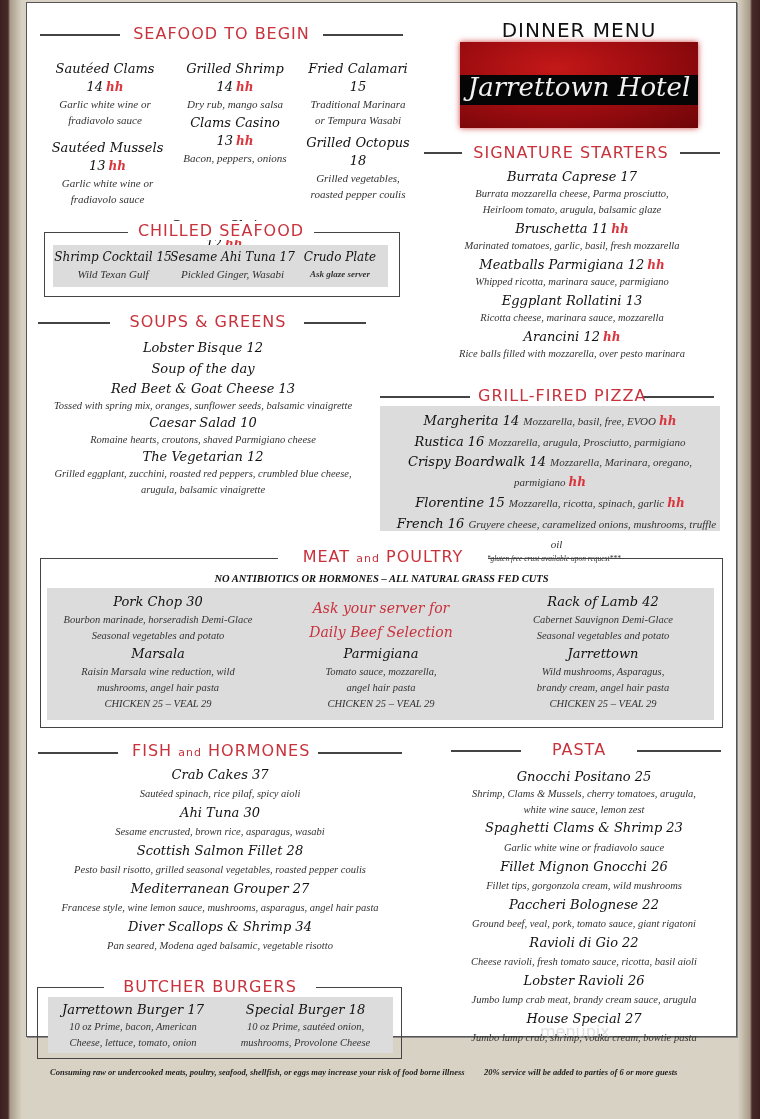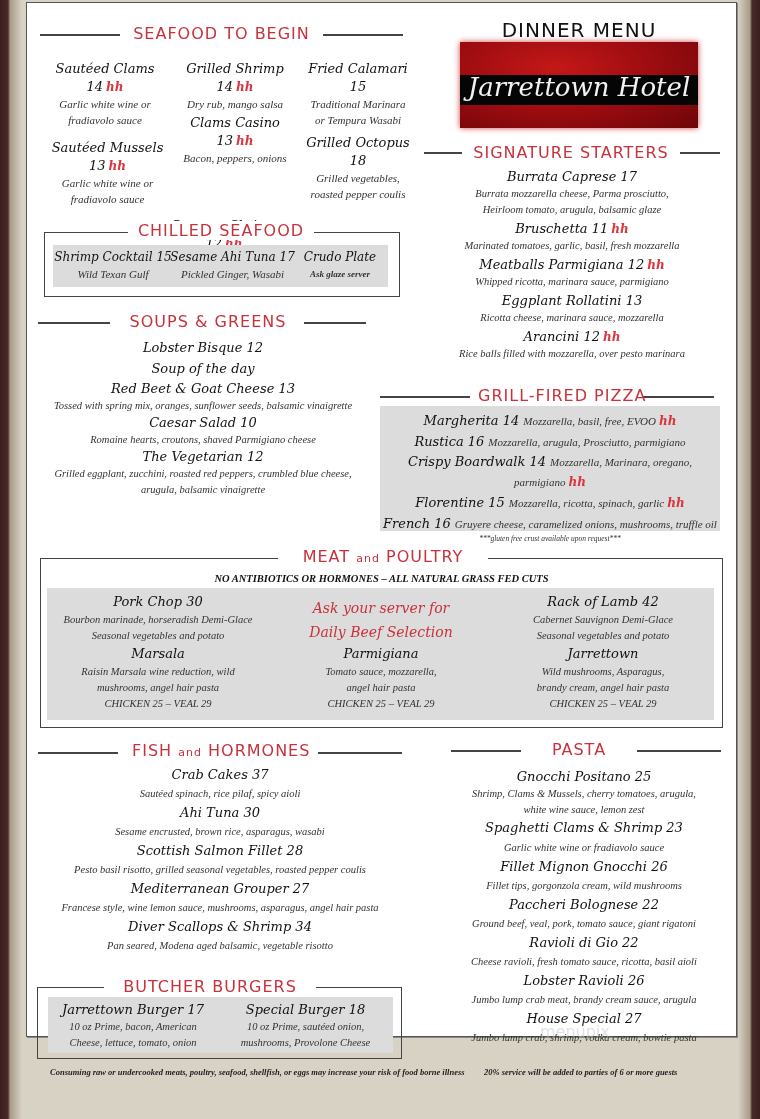--- a/index.html
+++ b/index.html
@@ -147,21 +147,21 @@
 
 <div class="rule" style="left:380px;top:396px;width:90px;"></div>
 <div class="rule" style="left:642px;top:396px;width:72px;"></div>
 <div class="abs sec-title" style="left:470px;top:386px;width:172px;">GRILL-FIRED PIZZA</div>
 <div class="grey-box" style="left:380px;top:406px;width:340px;height:125px;"></div>
 <div class="abs center" style="left:380px;top:410px;width:340px;">
   <div style="line-height:20px;"><span class="cursive item-name">Margherita 14</span> <span class="desc">Mozzarella, basil, free, EVOO</span><span class="hh">hh</span></div>
   <div style="line-height:20px;"><span class="cursive item-name">Rustica 16</span> <span class="desc">Mozzarella, arugula, Prosciutto, parmigiano</span></div>
   <div style="line-height:20px;"><span class="cursive item-name">Crispy Boardwalk 14</span> <span class="desc">Mozzarella, Marinara, oregano, parmigiano</span><span class="hh">hh</span></div>
   <div style="line-height:20px;"><span class="cursive item-name">Florentine 15</span> <span class="desc">Mozzarella, ricotta, spinach, garlic</span><span class="hh">hh</span></div>
-  <div style="line-height:20px;"><span class="cursive item-name">French 16</span> <span class="desc">Gruyere cheese, caramelized onions, mushrooms, truffle oil</span></div>
+  <div style="line-height:20px;margin-left:13px;"><span class="cursive item-name">French 16</span> <span class="desc">Gruyere cheese, caramelized onions, mushrooms, truffle oil</span></div>
   <div class="desc" style="font-size:7.5px;line-height:12px;">***gluten free crust available upon request***</div>
 </div>
 
 <div class="frame" style="left:40px;top:558px;width:683px;height:170px;"></div>
 <div class="abs sec-title" style="left:278px;top:547px;width:210px;">
   <span>MEAT</span>
   <span style="font-size:11px;">and</span>
   <span>POULTRY</span>
 </div>
 <div class="abs center" style="left:40px;top:573px;width:683px;font-family:'Liberation Serif',serif;font-style:italic;font-weight:bold;font-size:10.5px;color:#111;">NO ANTIBIOTICS OR HORMONES – ALL NATURAL GRASS FED CUTS</div>

